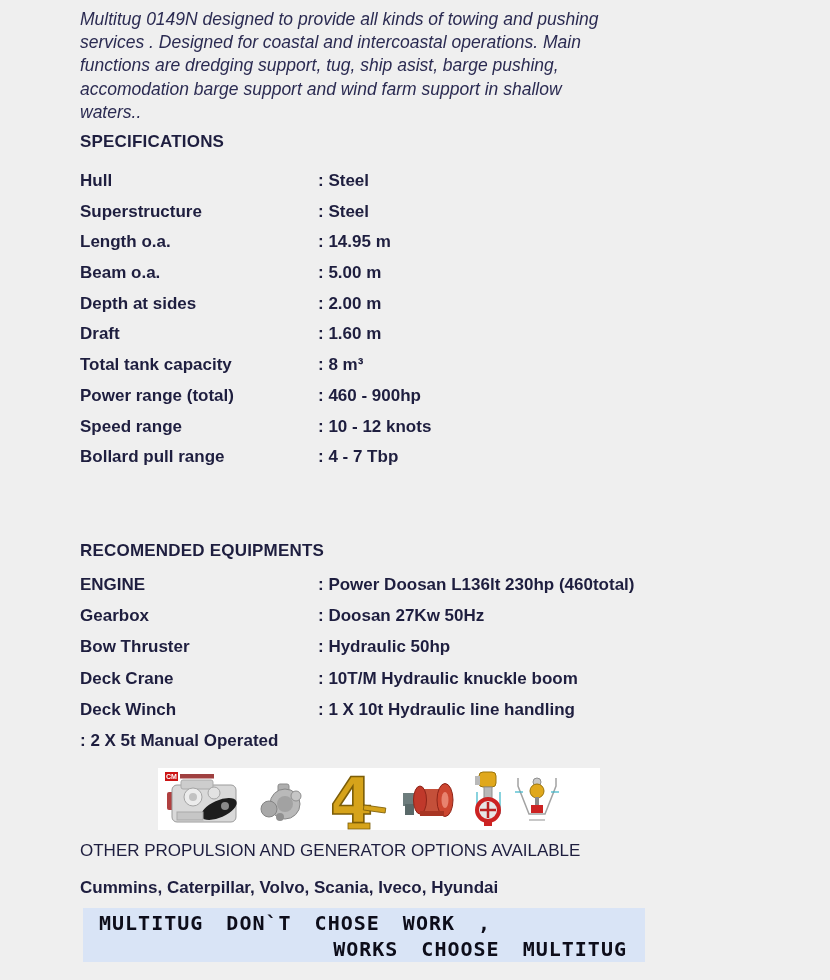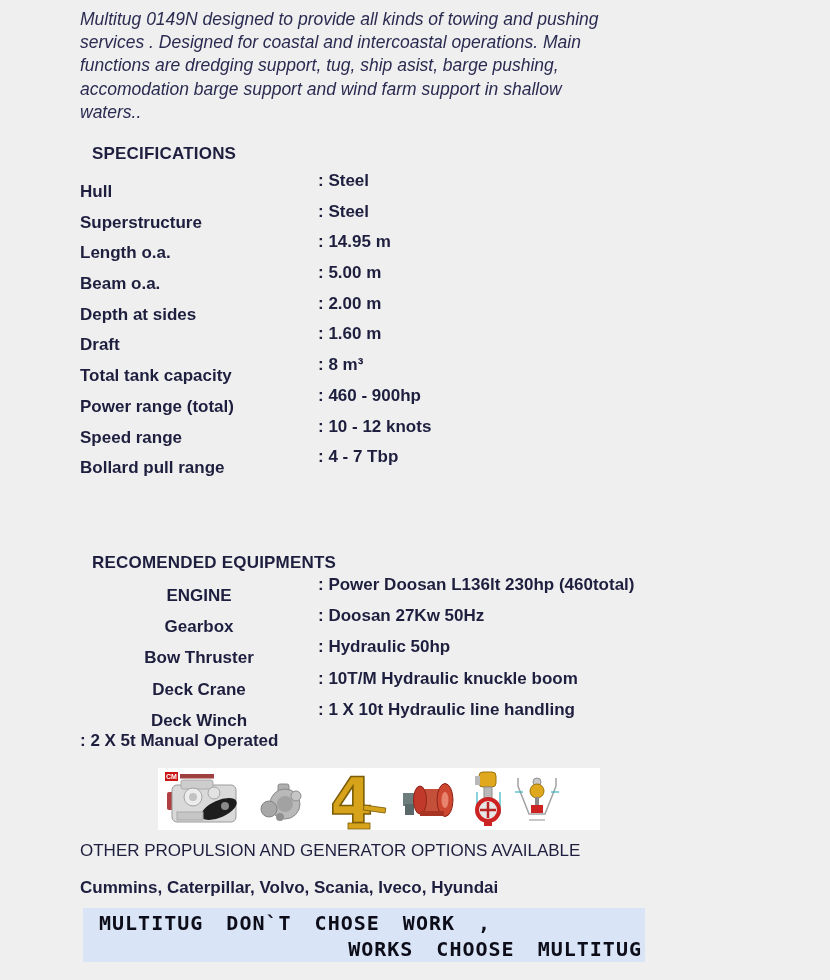--- a/index.html
+++ b/index.html
@@ -15,44 +15,44 @@
     position:relative;width:830px;height:980px;background:var(--page-bg);
     overflow:hidden;color:var(--text);
   }
   .intro{
     position:absolute;left:80px;top:8px;width:640px;
     font-style:italic;font-size:17.5px;line-height:23.2px;
     color:#2b2b52;
   }
   .intro div{white-space:nowrap;}
   .sec-heading{
-    position:absolute;left:80px;margin:12px;
+    position:absolute;left:80px;margin:0;
     font-size:17px;font-weight:bold;letter-spacing:.2px;
   }
   .kv-table{position:absolute;left:80px;}
   .kv-row{display:flex;font-size:17px;font-weight:bold;}
-  .kv-row .lbl{width:238px;flex:0 0 238px;margin-top:11px;}
+  .kv-row .lbl{width:238px;flex:0 0 238px;}
   .kv-row .val{white-space:nowrap;}
   .spec-table .kv-row{height:30.7px;}
-  .equip-table .kv-row{height:31.2px;text-align:center;}
+  .equip-table .kv-row{height:31.2px;}
   .gallery{
     position:absolute;left:158px;top:768px;width:442px;height:62px;
     background:var(--strip-bg);
   }
   .gallery svg{position:absolute;display:block;}
   .other-heading{position:absolute;left:80px;top:841px;margin:0;font-size:17px;font-weight:normal;}
   .brands{position:absolute;left:80px;top:878px;font-size:17px;font-weight:bold;}
   .banner{
     position:absolute;left:83px;top:908px;width:562px;height:54px;
     background:var(--banner-bg);color:var(--banner-text);
     font-family:"DejaVu Sans Mono", monospace;font-weight:bold;
     font-size:20px;line-height:26px;letter-spacing:1px;word-spacing:10px;
   }
   .banner .l1{padding:2px 0 0 16px;white-space:nowrap;}
-  .banner .l2{text-align:right;padding-right:3px;white-space:nowrap;}
+  .banner .l2{text-align:right;padding-right:18px;white-space:nowrap;}
 </style>
 </head>
 <body>
 
 <div class="page">
 
   <div class="intro">
     <div>Multitug 0149N designed to provide all kinds of towing and pushing</div>
     <div>services . Designed for coastal and intercoastal operations. Main</div>
     <div>functions are dredging support, tug, ship asist, barge pushing,</div>

